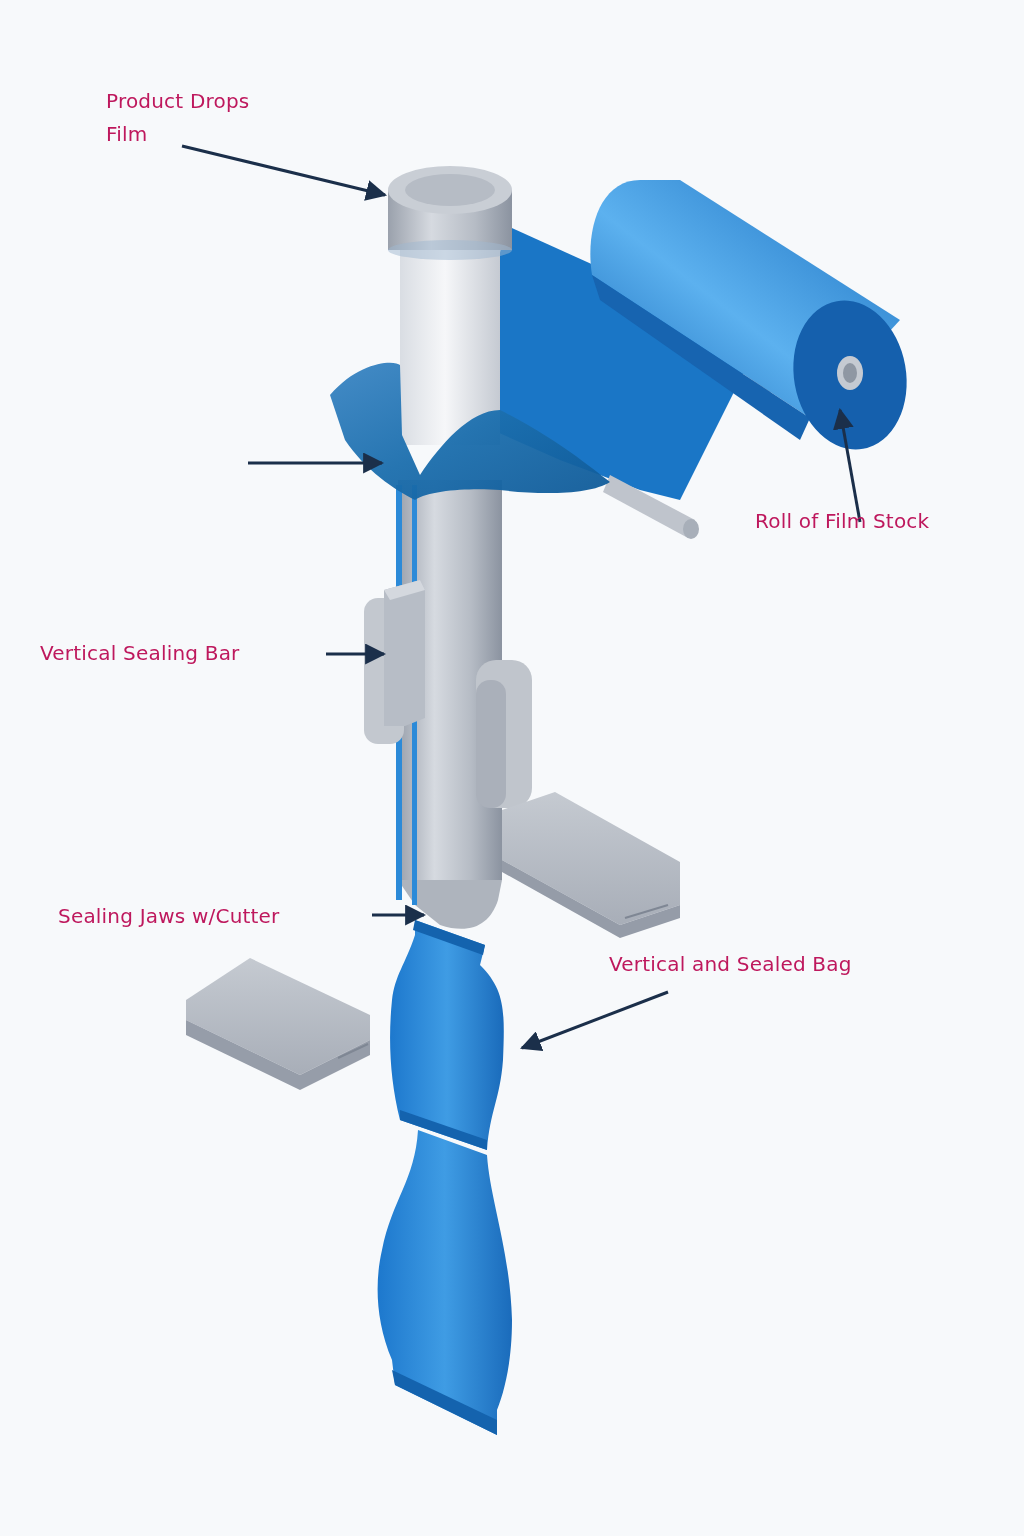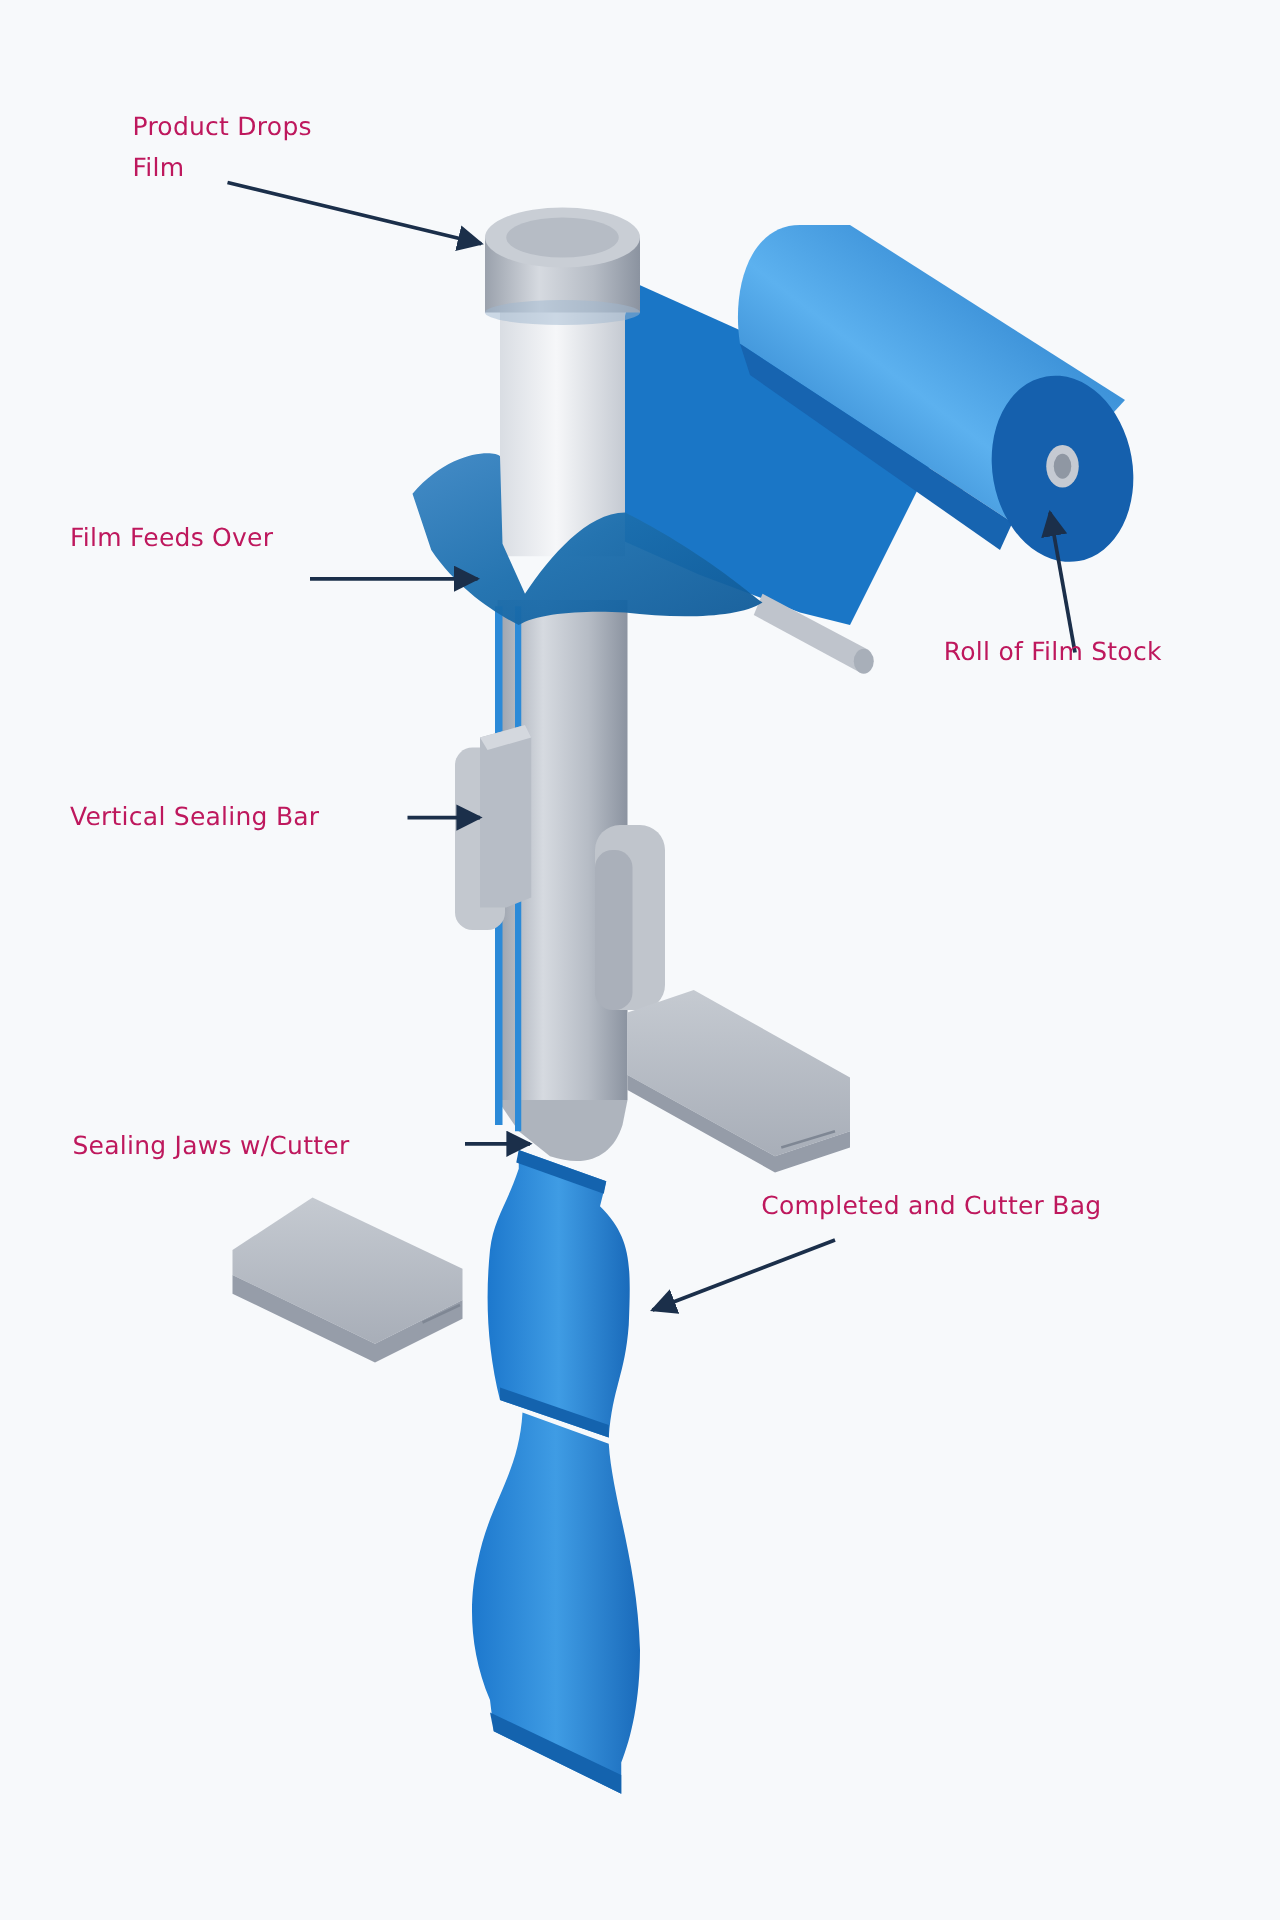--- a/index.html
+++ b/index.html
@@ -123,26 +123,25 @@
     <line x1="372" y1="915" x2="424" y2="915" stroke="#1b2f4a" stroke-width="3" marker-end="url(#arrowHead)"></line>
     <line x1="668" y1="992" x2="522" y2="1048" stroke="#1b2f4a" stroke-width="3" marker-end="url(#arrowHead)"></line>
   </g>
 </svg>
 
 <div class="label" style="left:106px; top:85px;">
   <span class="label-line">Product Drops</span>
   <span class="label-line">Film</span>
 </div>
 <div class="label" style="left:56px; top:414px;">
-  <span class="label-line">Film Feeds Over</span>
 </div>
 <div class="label" style="left:755px; top:505px;">
   <span class="label-line">Roll of Film Stock</span>
 </div>
-<div class="label" style="left:56px; top:637px;">
+<div class="label" style="left:40px; top:637px;">
   <span class="label-line">Vertical Sealing Bar</span>
 </div>
 <div class="label" style="left:58px; top:900px;">
   <span class="label-line">Sealing Jaws w/Cutter</span>
 </div>
 <div class="label" style="left:609px; top:948px;">
-  <span class="label-line">Completed and Cutter Bag</span>
+  <span class="label-line">Vertical and Sealed Bag</span>
 </div>
 
 </body></html>

